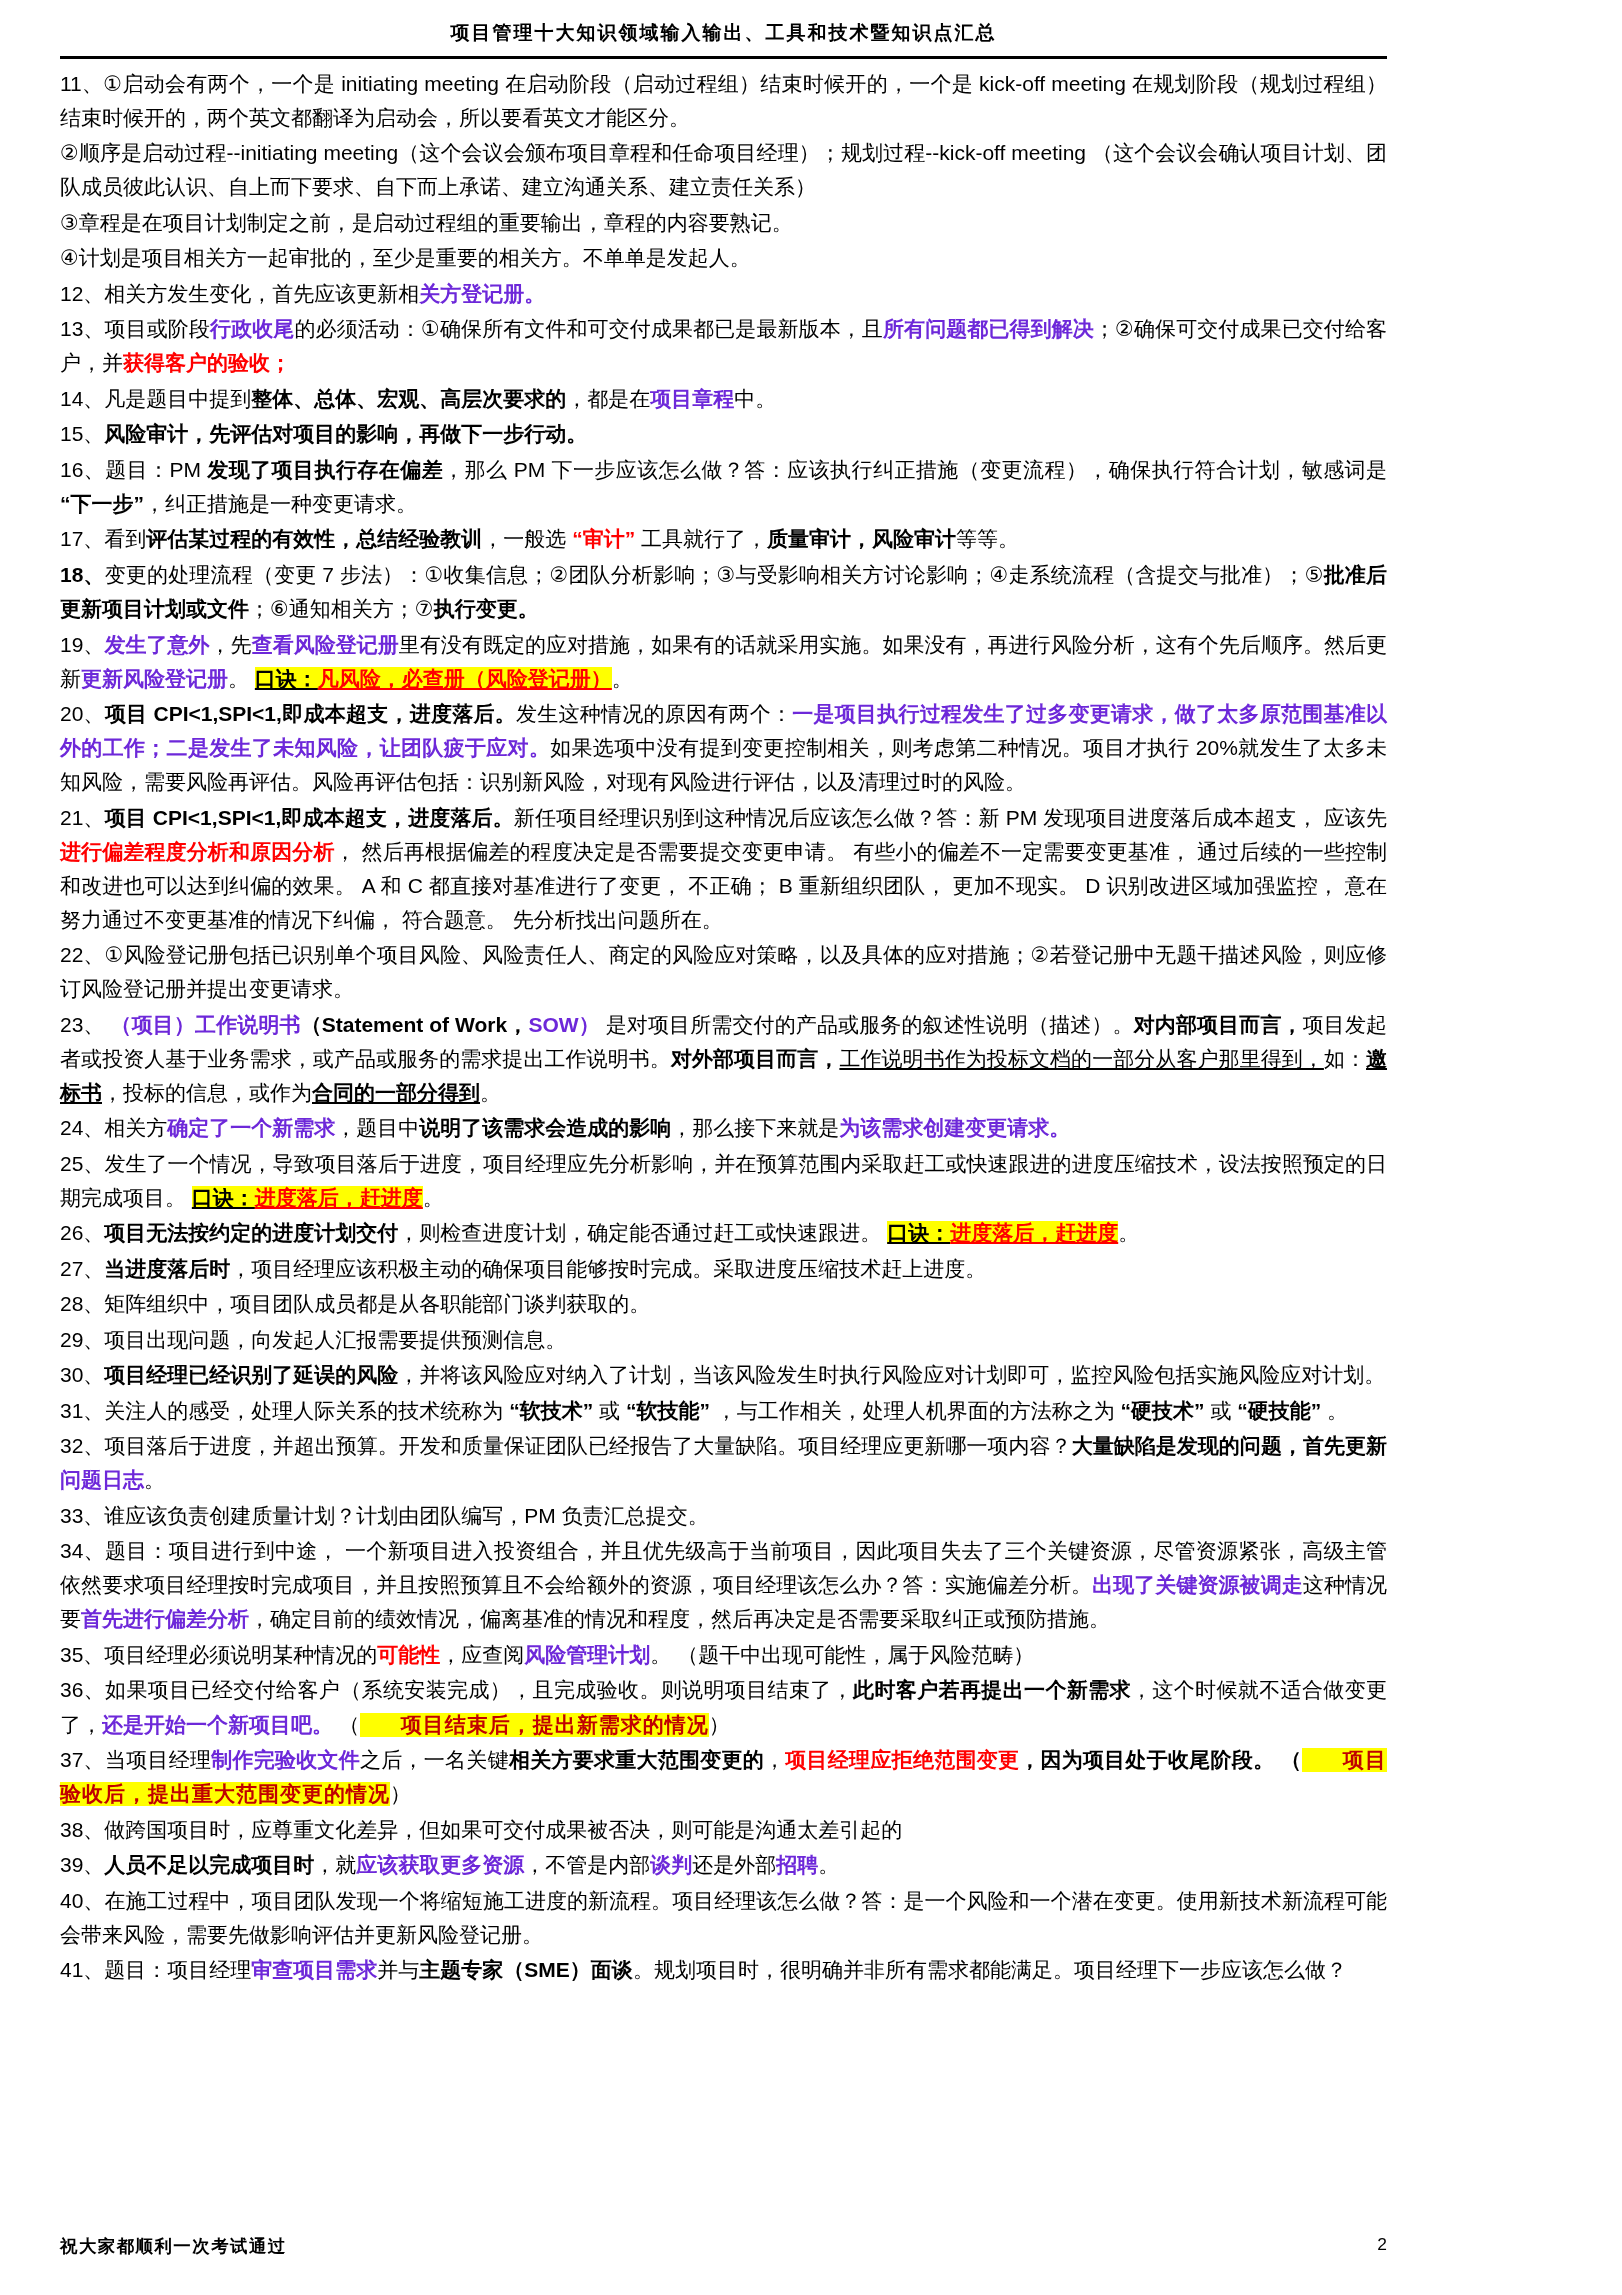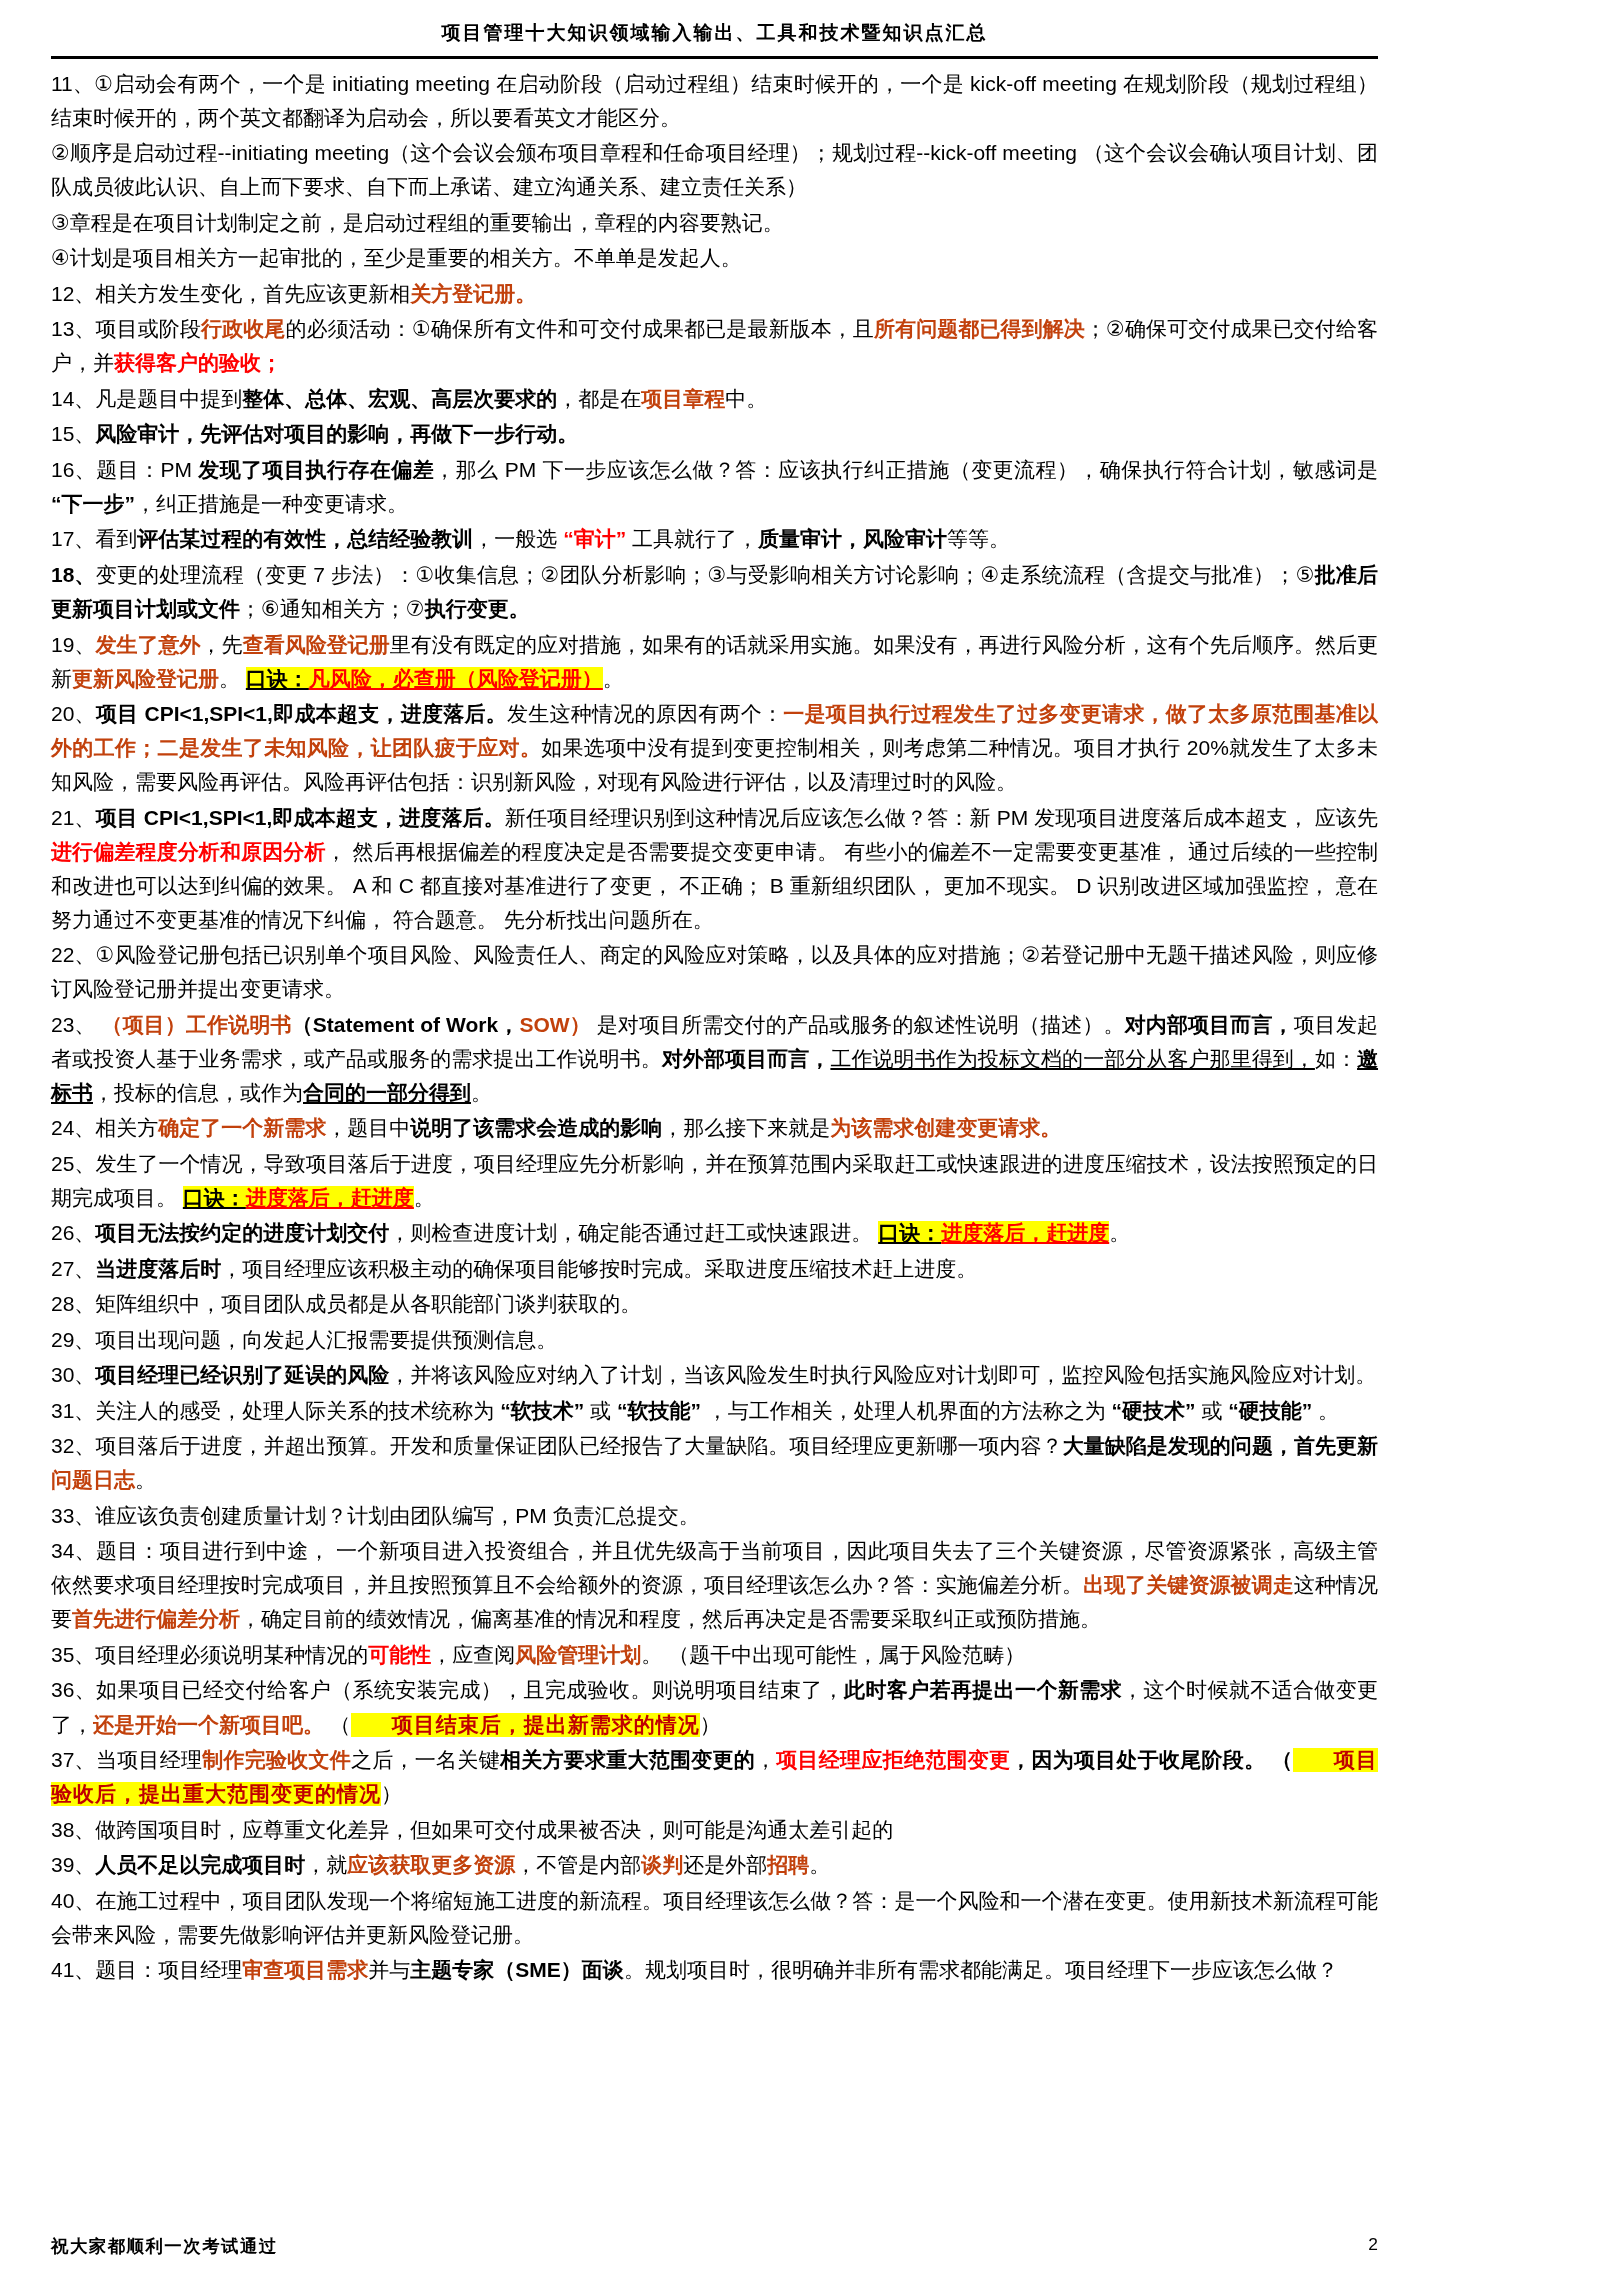--- a/index.html
+++ b/index.html
@@ -12,20 +12,21 @@
     font-family: "Liberation Sans", "DejaVu Sans", sans-serif;
     color: #000000;
   }
   .page {
     width: 1429px;
     min-height: 2295px;
     box-sizing: border-box;
     padding: 20.4px 51px 0 51px;
     position: relative;
     background: #ffffff;
+    margin-left: 9px;
   }
   
   .doc-header {
     text-align: center;
     font-family: "Liberation Serif", "DejaVu Serif", serif;
     font-weight: bold;
     font-size: 19px;
     letter-spacing: 2px;
     padding-bottom: 9.2px;
     color: #000;
@@ -43,21 +44,21 @@
     text-align: justify;
     text-justify: inter-character;
   }
   .item {
     margin: 0 0 1.5px 0;
     padding: 0;
     text-indent: 0;
   }
   
   .b  { font-weight: bold; }
-  .blue { color: #c2410c; font-weight: bold; }
+  .blue { color: #6d28d9; font-weight: bold; }
   .red { color: #ff0000; font-weight: bold; }
   .u  { text-decoration: underline; text-underline-offset: 2px; }
   .hl { background-color: #ffff00; }
   .note {
     font-family: "Liberation Serif", "DejaVu Serif", serif;
     color: #c00000;
     font-weight: bold;
     letter-spacing: 1px;
     padding-left: 41px;
   }

